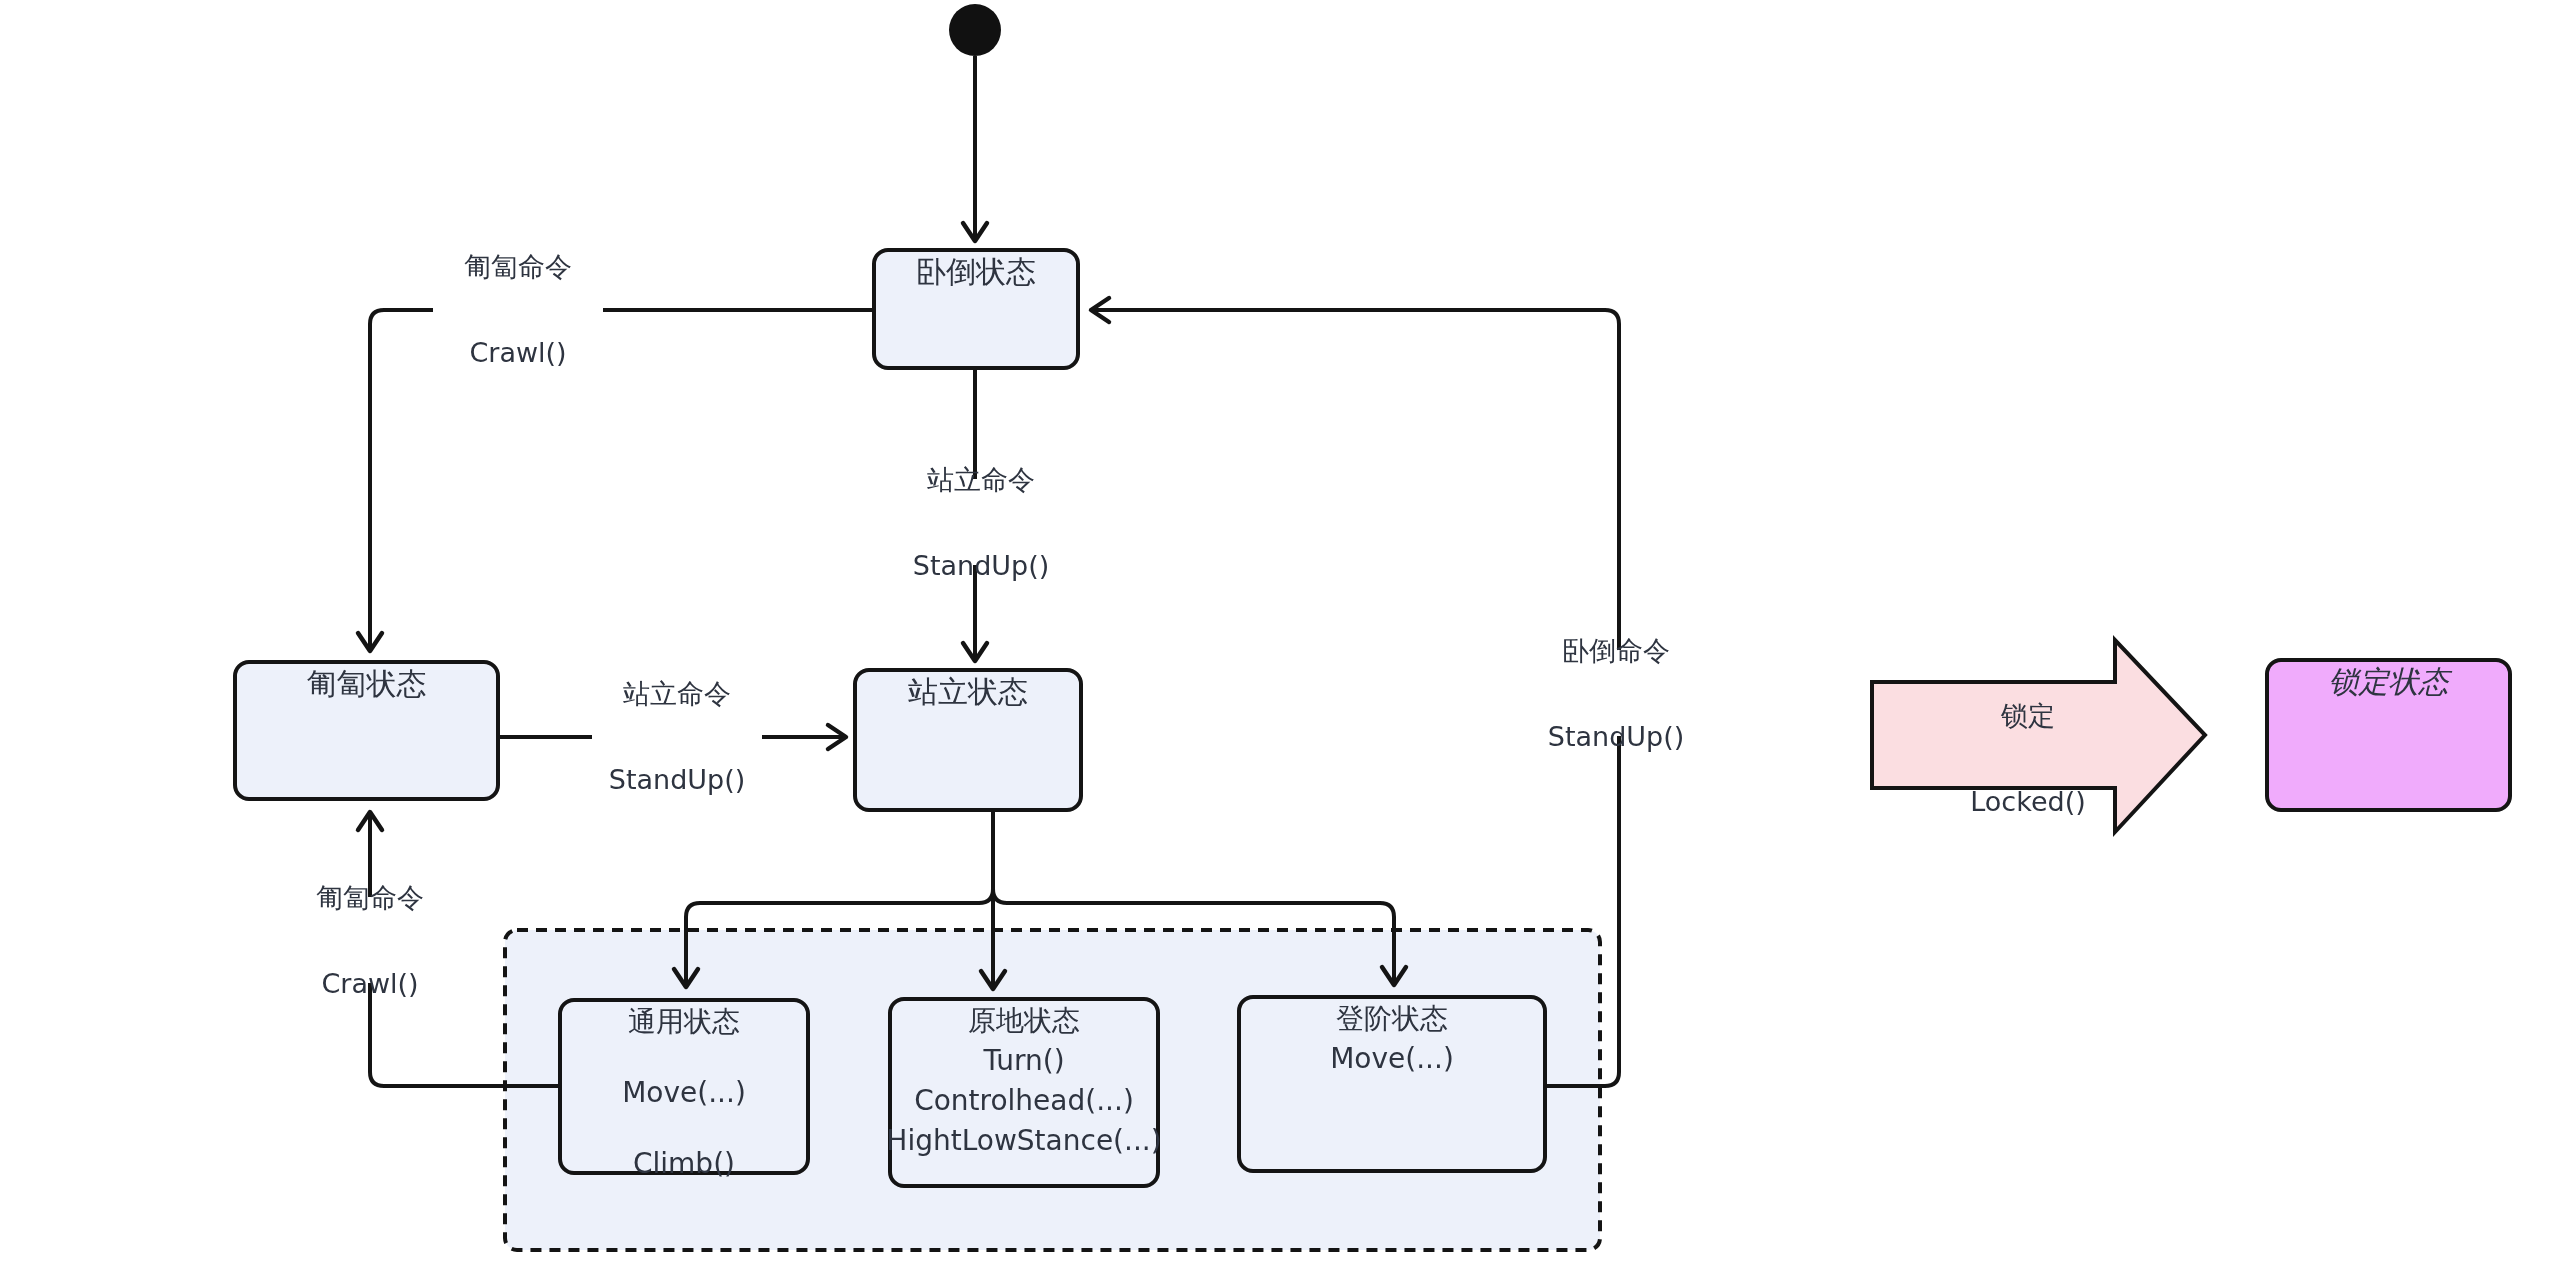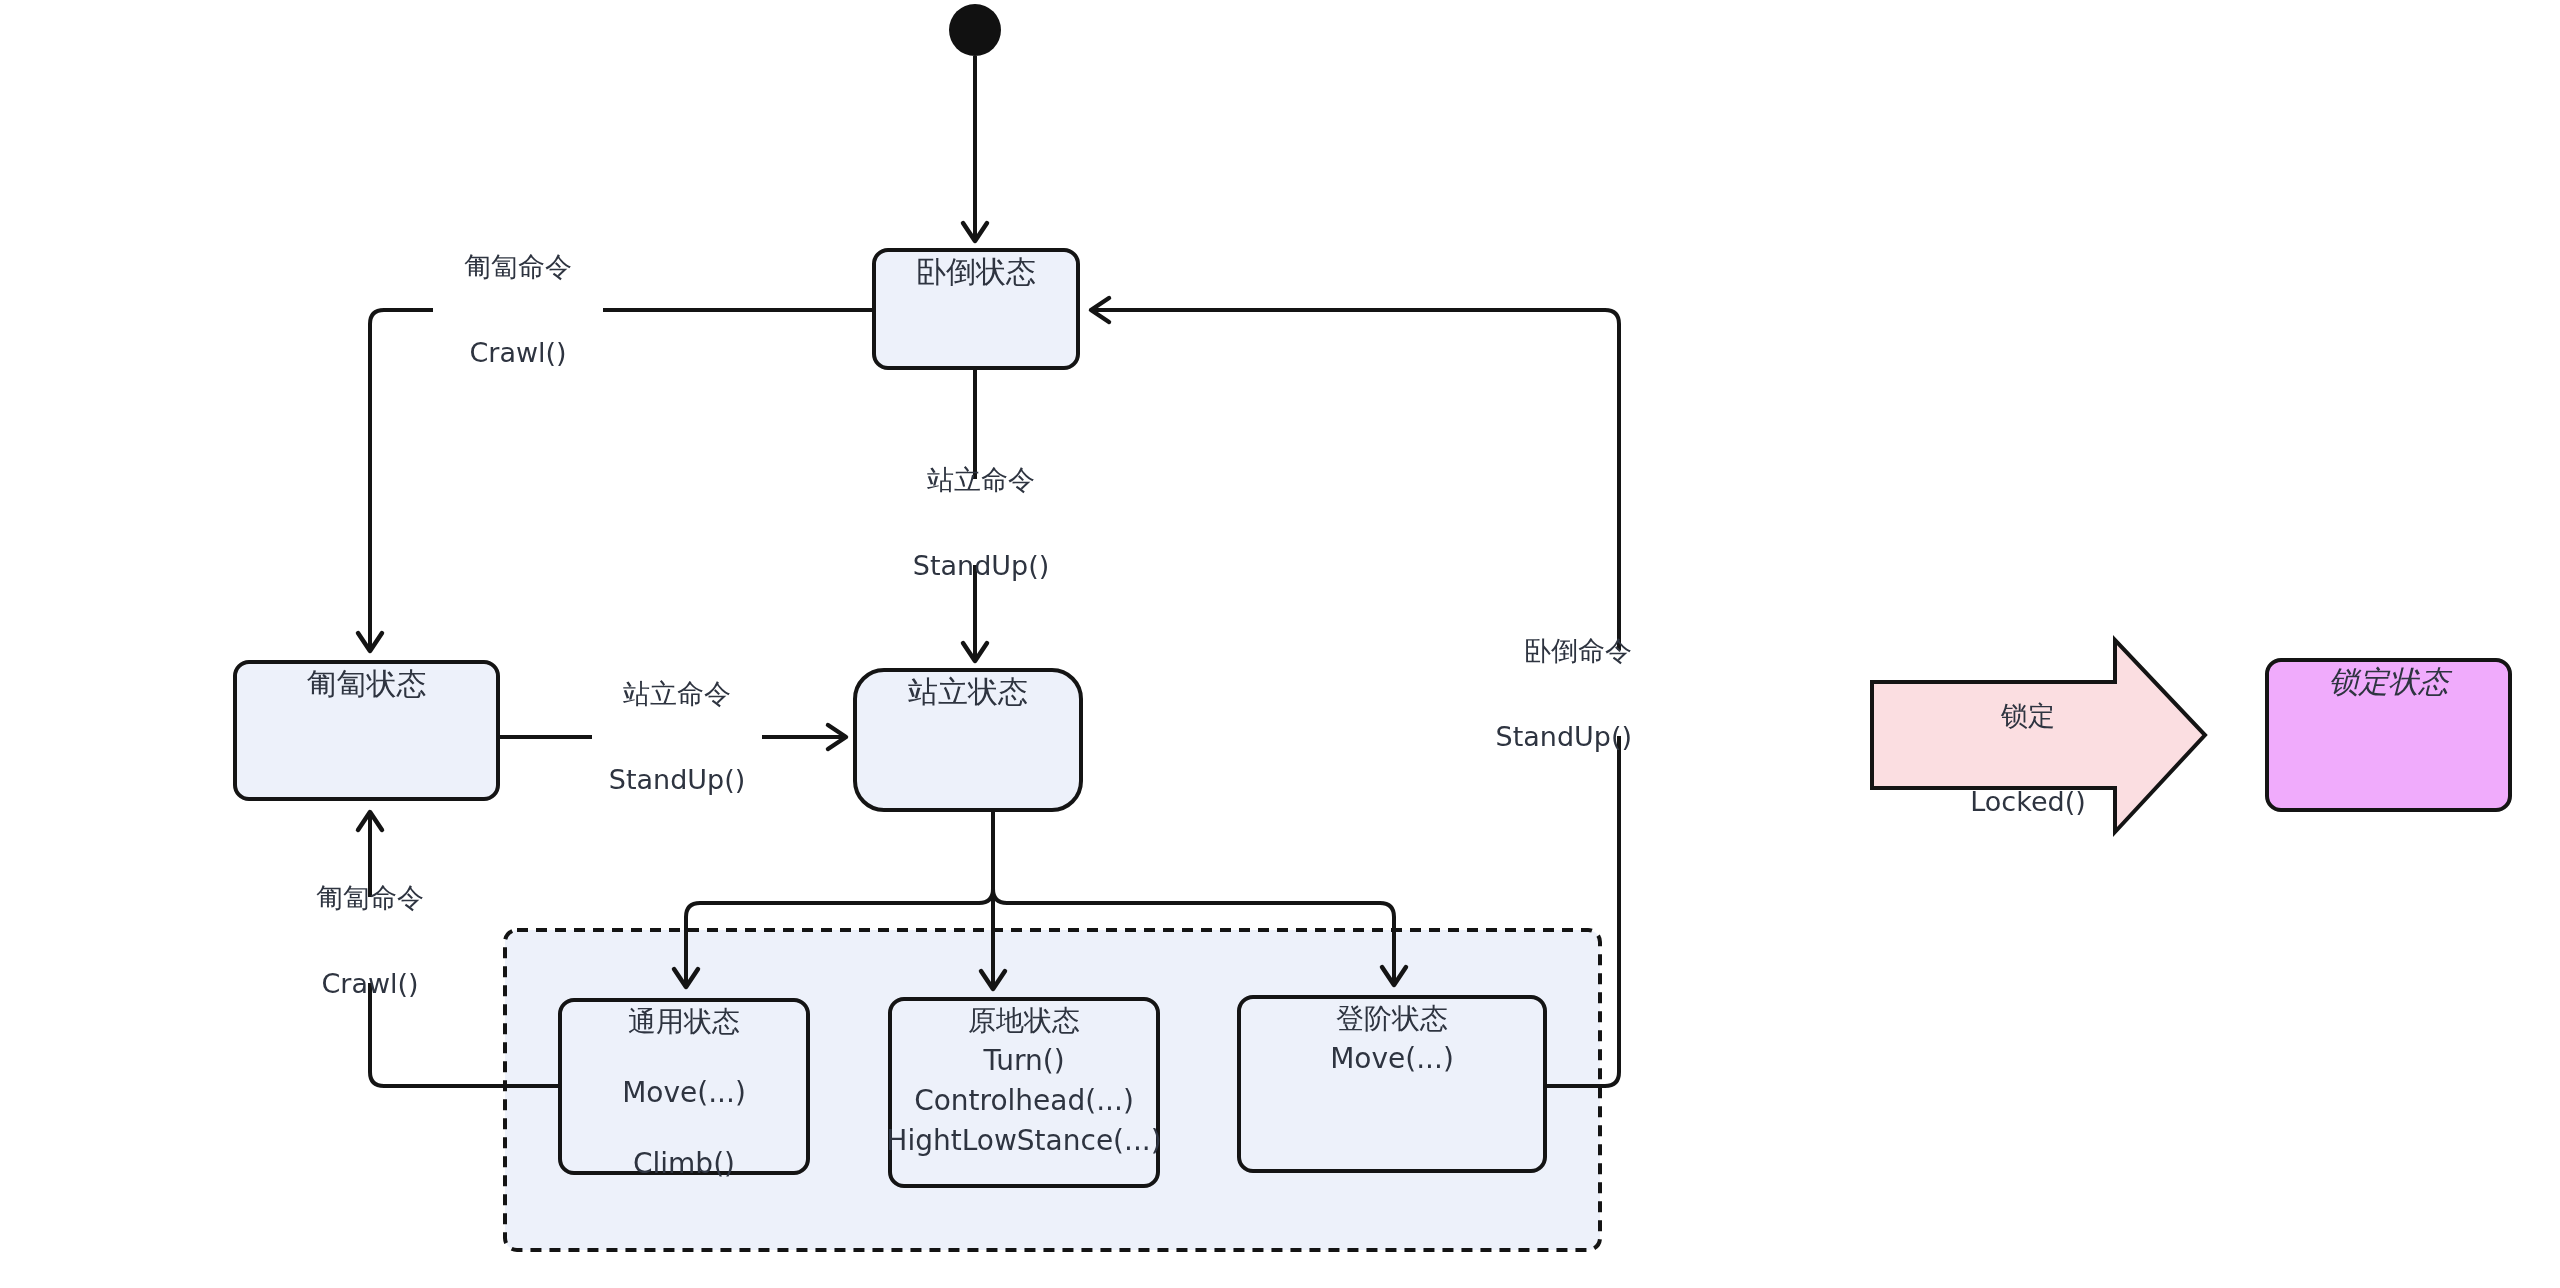--- a/index.html
+++ b/index.html
@@ -63,21 +63,21 @@
   </svg>
 
   <div class="state single" style="left:872px;top:248px;width:208px;height:122px;">
     <div class="line-txt">卧倒状态</div>
   </div>
 
   <div class="state single" style="left:233px;top:660px;width:267px;height:141px;">
     <div class="line-txt">匍匐状态</div>
   </div>
 
-  <div class="state single" style="left:853px;top:668px;width:230px;height:144px;border-radius:31px;">
+  <div class="state single" style="left:853px;top:668px;width:230px;height:144px;">
     <div class="line-txt">站立状态</div>
   </div>
 
   <div class="state multi" style="left:558px;top:998px;width:252px;height:177px;gap:31px;">
     <div class="line-txt">通用状态</div>
     <div class="line-txt">Move(...)</div>
     <div class="line-txt">Climb()</div>
   </div>
 
   <div class="state multi" style="left:888px;top:997px;width:272px;height:191px;">
@@ -104,21 +104,21 @@
   <div class="edge-label" style="left:896px;top:479px;width:170px;height:86px;">
     <div class="line-txt">站立命令</div>
     <div class="line-txt">StandUp()</div>
   </div>
 
   <div class="edge-label" style="left:592px;top:693px;width:170px;height:86px;">
     <div class="line-txt">站立命令</div>
     <div class="line-txt">StandUp()</div>
   </div>
 
-  <div class="edge-label" style="left:1462px;top:650px;width:170px;height:86px;align-items:flex-end;">
+  <div class="edge-label" style="left:1531px;top:650px;width:170px;height:86px;">
     <div class="line-txt">卧倒命令</div>
     <div class="line-txt">StandUp()</div>
   </div>
 
   <div class="edge-label" style="left:285px;top:897px;width:170px;height:86px;">
     <div class="line-txt">匍匐命令</div>
     <div class="line-txt">Crawl()</div>
   </div>
 
   <div class="edge-label transparent" style="left:1918px;top:715px;width:220px;height:86px;">

